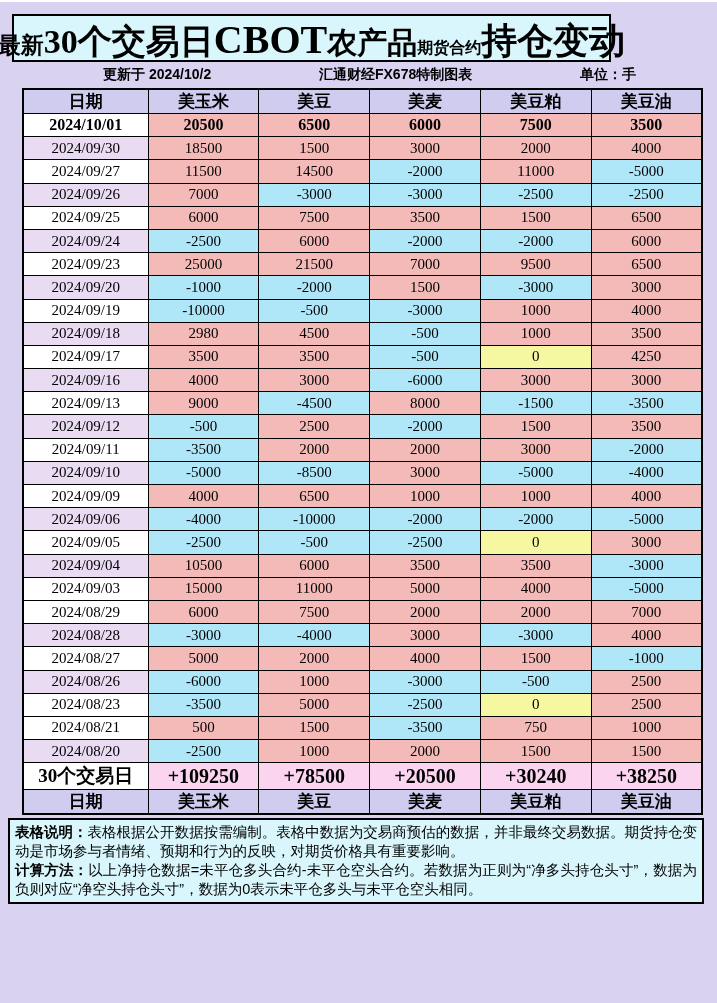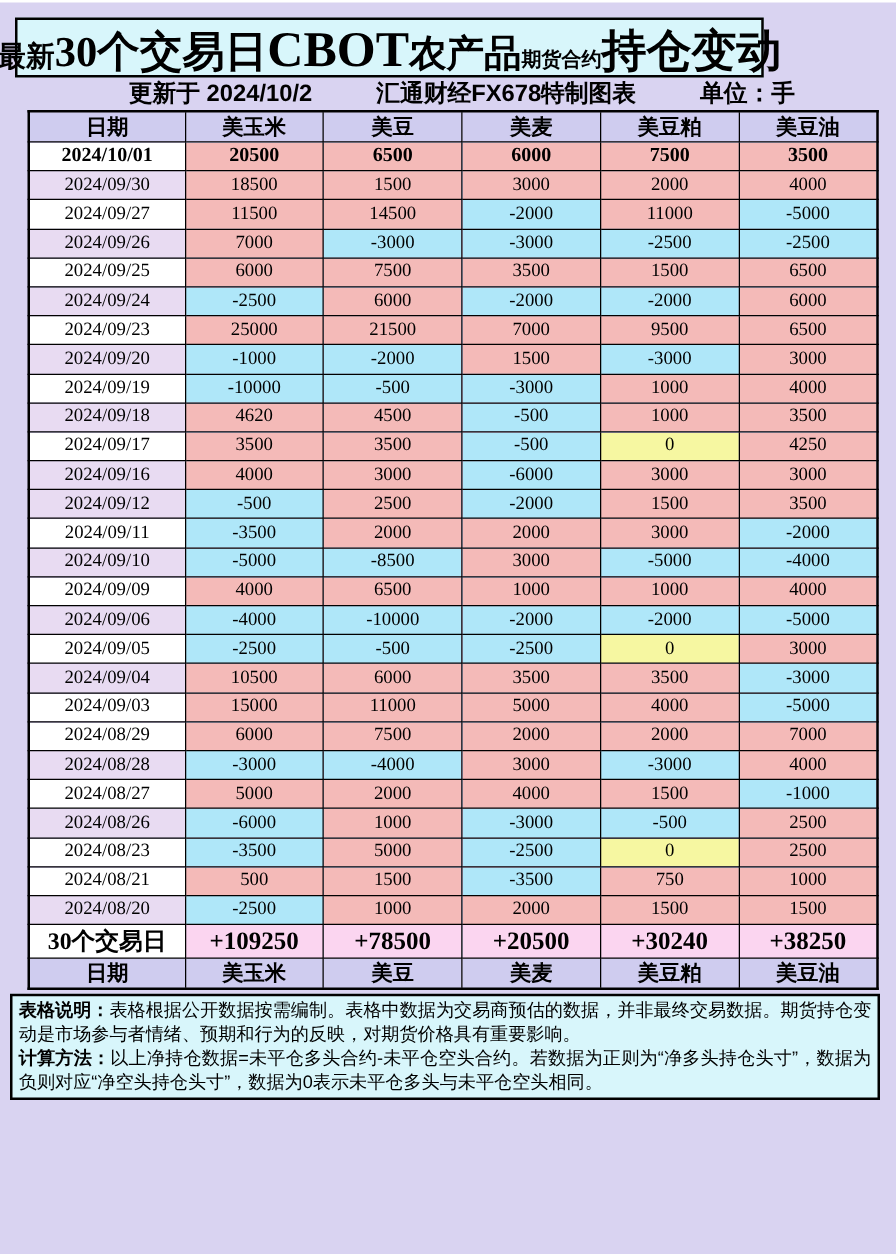--- a/index.html
+++ b/index.html
@@ -24,21 +24,21 @@
   .title-box .s1{ font-size:34px; }
   .title-box .s2{ font-size:40px; font-family:"Liberation Serif",serif; }
   .title-box .s3{ font-size:30px; }
   .title-box .s4{ font-size:16px; }
   .title-box .s5{ font-size:36px; }
 
   .subtitle-row{
     width:679px; height:26px; margin-left:25px;
     display:flex; align-items:center; justify-content:space-between;
     padding:0 68px 0 78px;
-    font-size:19px; font-weight:600;
+    font-size:14px; font-weight:600;
     font-family:"Liberation Sans","DejaVu Sans",sans-serif;
   }
 
   table{
     width:679px; margin-left:22px;
     border-collapse:collapse;
     table-layout:fixed;
   }
   table{ border:2px solid #000; }
   th,td{
@@ -187,41 +187,49 @@
       <tr class="data-row">
         <td class="date-cell">2024/09/19</td>
         <td class="neg">-10000</td>
         <td class="neg">-500</td>
         <td class="neg">-3000</td>
         <td class="pos">1000</td>
         <td class="pos">4000</td>
       </tr>
       <tr class="data-row">
         <td class="date-cell date-alt">2024/09/18</td>
-        <td class="pos">4620</td>
+        <td class="pos">2980</td>
         <td class="pos">4500</td>
         <td class="neg">-500</td>
         <td class="pos">1000</td>
         <td class="pos">3500</td>
       </tr>
       <tr class="data-row">
         <td class="date-cell">2024/09/17</td>
         <td class="pos">3500</td>
         <td class="pos">3500</td>
         <td class="neg">-500</td>
         <td class="zero">0</td>
         <td class="pos">4250</td>
       </tr>
       <tr class="data-row">
         <td class="date-cell date-alt">2024/09/16</td>
         <td class="pos">4000</td>
         <td class="pos">3000</td>
         <td class="neg">-6000</td>
         <td class="pos">3000</td>
         <td class="pos">3000</td>
+      </tr>
+      <tr class="data-row">
+        <td class="date-cell">2024/09/13</td>
+        <td class="pos">9000</td>
+        <td class="neg">-4500</td>
+        <td class="pos">8000</td>
+        <td class="neg">-1500</td>
+        <td class="neg">-3500</td>
       </tr>
       <tr class="data-row">
         <td class="date-cell date-alt">2024/09/12</td>
         <td class="neg">-500</td>
         <td class="pos">2500</td>
         <td class="neg">-2000</td>
         <td class="pos">1500</td>
         <td class="pos">3500</td>
       </tr>
       <tr class="data-row">

